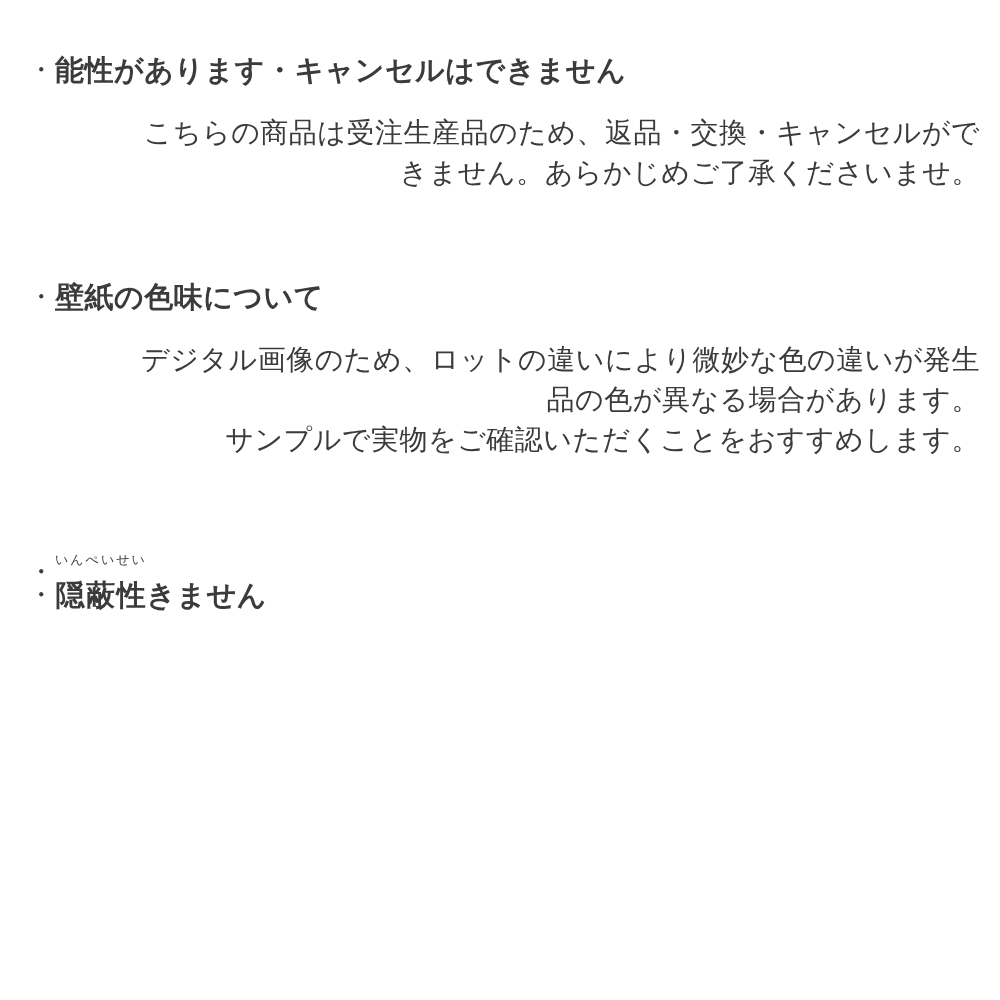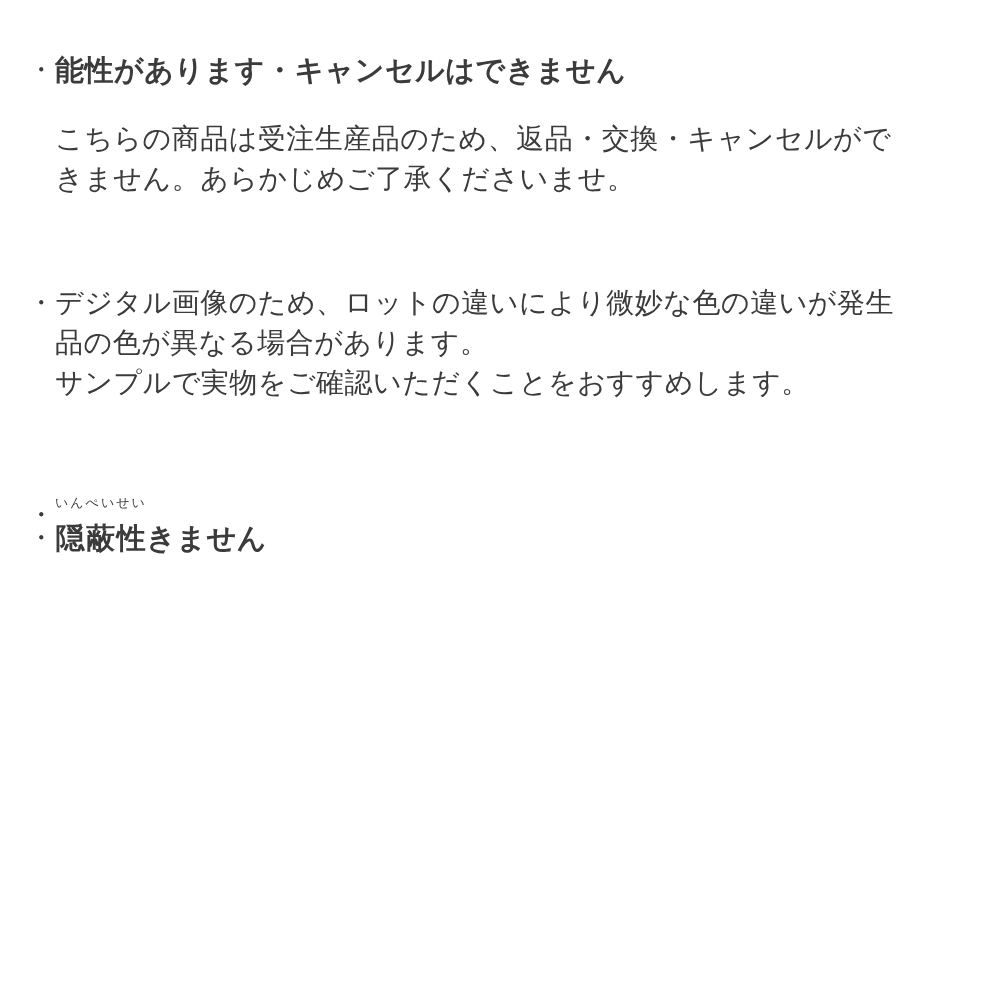--- a/index.html
+++ b/index.html
@@ -37,26 +37,27 @@
     letter-spacing: 0.5px;
     line-height: 40px;
   }
   h2.section-heading ruby rt {
     font-size: 13px;
     font-weight: 500;
     letter-spacing: 2px;
     margin-bottom: 14px;
   }
   p.section-body {
-    margin-top: 24px;
+    margin-top: 18px;
     font-size: 28px;
     font-weight: 400;
     line-height: 40px;
     letter-spacing: 0.5px;
     white-space: pre-line;
+    text-align: right;
   }
   .sec-1 { margin-bottom: 84px; }
   .sec-2 { margin-bottom: 92px; }
   .sec-3 { margin-bottom: 70px; }
 </style>
 </head>
 <body>
 
 <div class="page">
 
@@ -65,20 +66,21 @@
       <span class="bullet">・</span>
       <h2 class="section-heading">能性があります・キャンセルはできません</h2>
     </div>
     <p class="section-body">こちらの商品は受注生産品のため、返品・交換・キャンセルがで
 きません。あらかじめご了承くださいませ。</p>
   </section>
 
   <section class="notice-section sec-2">
     <div class="heading-row">
       <span class="bullet">・</span>
+      <h2 class="section-heading">壁紙の色味について</h2>
     </div>
     <p class="section-body">デジタル画像のため、ロットの違いにより微妙な色の違いが発生
 品の色が異なる場合があります。
 サンプルで実物をご確認いただくことをおすすめします。</p>
   </section>
 
   <section class="notice-section sec-3">
     <div class="heading-row">
       <span class="bullet">・</span>
     </div>

